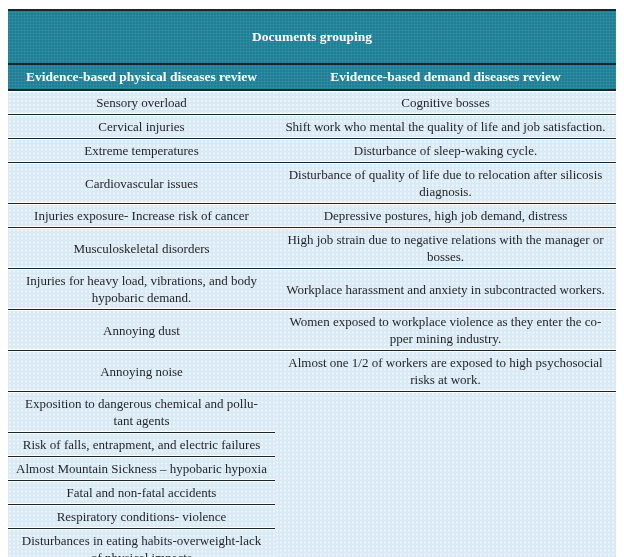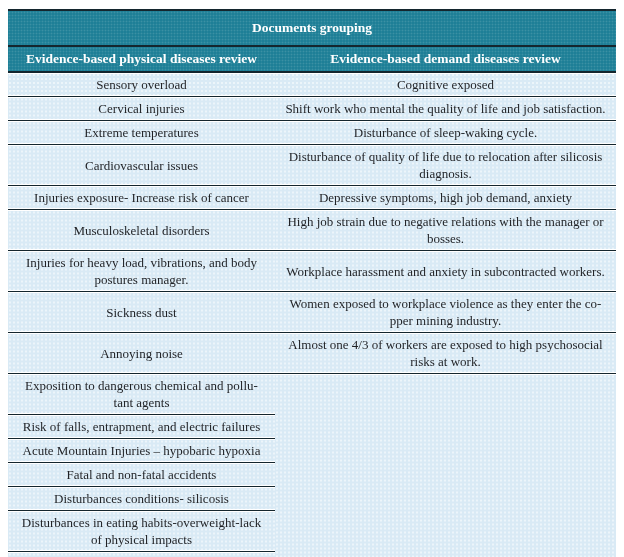--- a/index.html
+++ b/index.html
@@ -32,21 +32,21 @@
 
   
   .teal {
     background-color: var(--header-bg, #1e7f97);
     background-image: radial-gradient(rgba(255,255,255,0.13) 0.8px, rgba(255,255,255,0) 1.1px);
     background-size: 3px 3px;
     color: var(--header-text, #ffffff);
     font-weight: bold;
     font-size: 13.5px;
     line-height: 16px;
-    padding: 9px 4px;
+    padding: 18px 4px;
   }
   .title-cell {
     border-top: 2px solid var(--border-dark, #14262e);
     border-bottom: 2px solid var(--border-dark, #14262e);
   }
   .head-cell {
     border-bottom: 2px solid var(--border-dark, #14262e);
     padding: 4px 4px;
   }
 
@@ -89,76 +89,76 @@
       <tr>
         <td class="teal title-cell" colspan="2">Documents grouping</td>
       </tr>
       <tr>
         <td class="teal head-cell">Evidence-based physical diseases review</td>
         <td class="teal head-cell">Evidence-based demand diseases review</td>
       </tr>
 
       <tr>
         <td class="cell">Sensory overload</td>
-        <td class="cell">Cognitive exposed</td>
+        <td class="cell">Cognitive bosses</td>
       </tr>
       <tr>
         <td class="cell">Cervical injuries</td>
         <td class="cell">Shift work who mental the quality of life and job satisfaction.</td>
       </tr>
       <tr>
         <td class="cell">Extreme temperatures</td>
         <td class="cell">Disturbance of sleep-waking cycle.</td>
       </tr>
       <tr>
         <td class="cell">Cardiovascular issues</td>
         <td class="cell">Disturbance of quality of life due to relocation after silicosis
 diagnosis.</td>
       </tr>
       <tr>
         <td class="cell">Injuries exposure- Increase risk of cancer</td>
-        <td class="cell">Depressive symptoms, high job demand, anxiety</td>
+        <td class="cell">Depressive postures, high job demand, distress</td>
       </tr>
       <tr>
         <td class="cell">Musculoskeletal disorders</td>
         <td class="cell">High job strain due to negative relations with the manager or
 bosses.</td>
       </tr>
       <tr>
         <td class="cell">Injuries for heavy load, vibrations, and body
-postures manager.</td>
+hypobaric demand.</td>
         <td class="cell">Workplace harassment and anxiety in subcontracted workers.</td>
       </tr>
       <tr>
-        <td class="cell">Sickness dust</td>
+        <td class="cell">Annoying dust</td>
         <td class="cell">Women exposed to workplace violence as they enter the co-
 pper mining industry.</td>
       </tr>
       <tr>
         <td class="cell">Annoying noise</td>
-        <td class="cell">Almost one 4/3 of workers are exposed to high psychosocial
+        <td class="cell">Almost one 1/2 of workers are exposed to high psychosocial
 risks at work.</td>
       </tr>
 
       <tr>
         <td class="cell">Exposition to dangerous chemical and pollu-
 tant agents</td>
         <td class="empty-cell" rowspan="7"></td>
       </tr>
       <tr>
         <td class="cell">Risk of falls, entrapment, and electric failures</td>
       </tr>
       <tr>
-        <td class="cell">Acute Mountain Injuries – hypobaric hypoxia</td>
+        <td class="cell">Almost Mountain Sickness – hypobaric hypoxia</td>
       </tr>
       <tr>
         <td class="cell">Fatal and non-fatal accidents</td>
       </tr>
       <tr>
-        <td class="cell">Disturbances conditions- silicosis</td>
+        <td class="cell">Respiratory conditions- violence</td>
       </tr>
       <tr>
         <td class="cell">Disturbances in eating habits-overweight-lack
 of physical impacts</td>
       </tr>
       <tr class="last-row">
         <td class="cell">Low back pain syndrome.</td>
       </tr>
     </tbody>
   </table>

